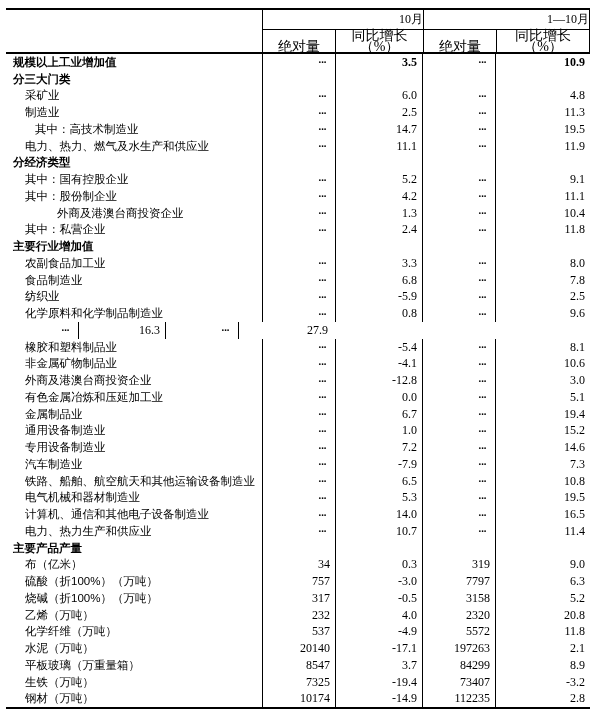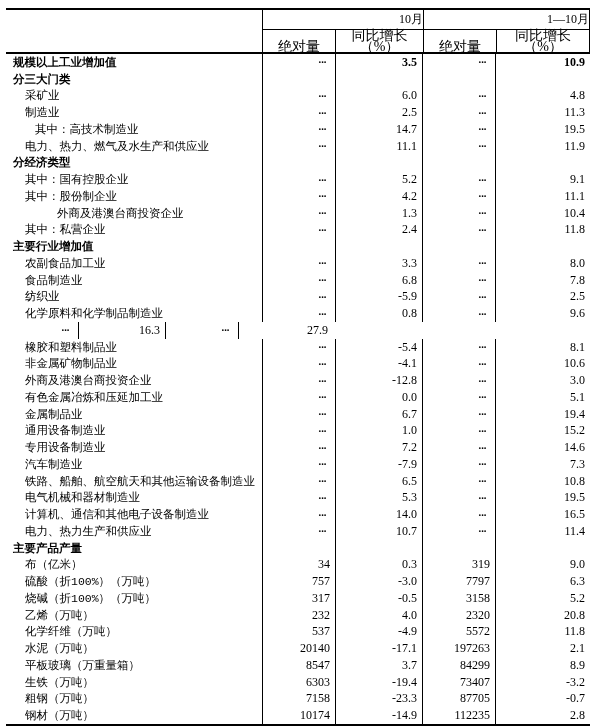--- a/index.html
+++ b/index.html
@@ -29,21 +29,21 @@
     white-space:nowrap; overflow:hidden;
     font-family:"Liberation Sans","DejaVu Sans",sans-serif; }
   .c1 { width:73px; border-right:1px solid #000; }
   .c2 { width:87px; border-right:1px solid #000; }
   .c3 { width:73px; border-right:1px solid #000; }
   .c4 { width:94px; }
   .val { justify-content:flex-end; font-size:12px; padding-right:5px; }
   .val.dots { font-weight:bold; padding-right:9px; letter-spacing:-1px; font-size:11px; }
   .row.bold .lbl, .row.bold .val { font-weight:bold; }
   .ind0 { padding-left:7px; }
-  .ind1 { padding-left:19px;font-family:Liberation Mono, monospace; }
+  .ind1 { padding-left:19px; }
   .ind2 { padding-left:29px; }
   .ind3 { padding-left:51px; }
 </style>
 </head>
 <body>
 
 <div class="tbl">
   <div class="thead">
     <div class="h-label"></div>
     <div class="h-group h-g1">
@@ -325,31 +325,24 @@
       </div>
       <div class="row">
         <div class="cell lbl ind1">平板玻璃（万重量箱）</div>
         <div class="cell val c1">8547</div>
         <div class="cell val c2">3.7</div>
         <div class="cell val c3">84299</div>
         <div class="cell val c4">8.9</div>
       </div>
       <div class="row">
         <div class="cell lbl ind1">生铁（万吨）</div>
-        <div class="cell val c1">6303</div>
+        <div class="cell val c1">7325</div>
         <div class="cell val c2">-19.4</div>
         <div class="cell val c3">73407</div>
         <div class="cell val c4">-3.2</div>
-      </div>
-      <div class="row">
-        <div class="cell lbl ind1">粗钢（万吨）</div>
-        <div class="cell val c1">7158</div>
-        <div class="cell val c2">-23.3</div>
-        <div class="cell val c3">87705</div>
-        <div class="cell val c4">-0.7</div>
       </div>
       <div class="row">
         <div class="cell lbl ind1">钢材（万吨）</div>
         <div class="cell val c1">10174</div>
         <div class="cell val c2">-14.9</div>
         <div class="cell val c3">112235</div>
         <div class="cell val c4">2.8</div>
       </div>
     </div>
 </div>

